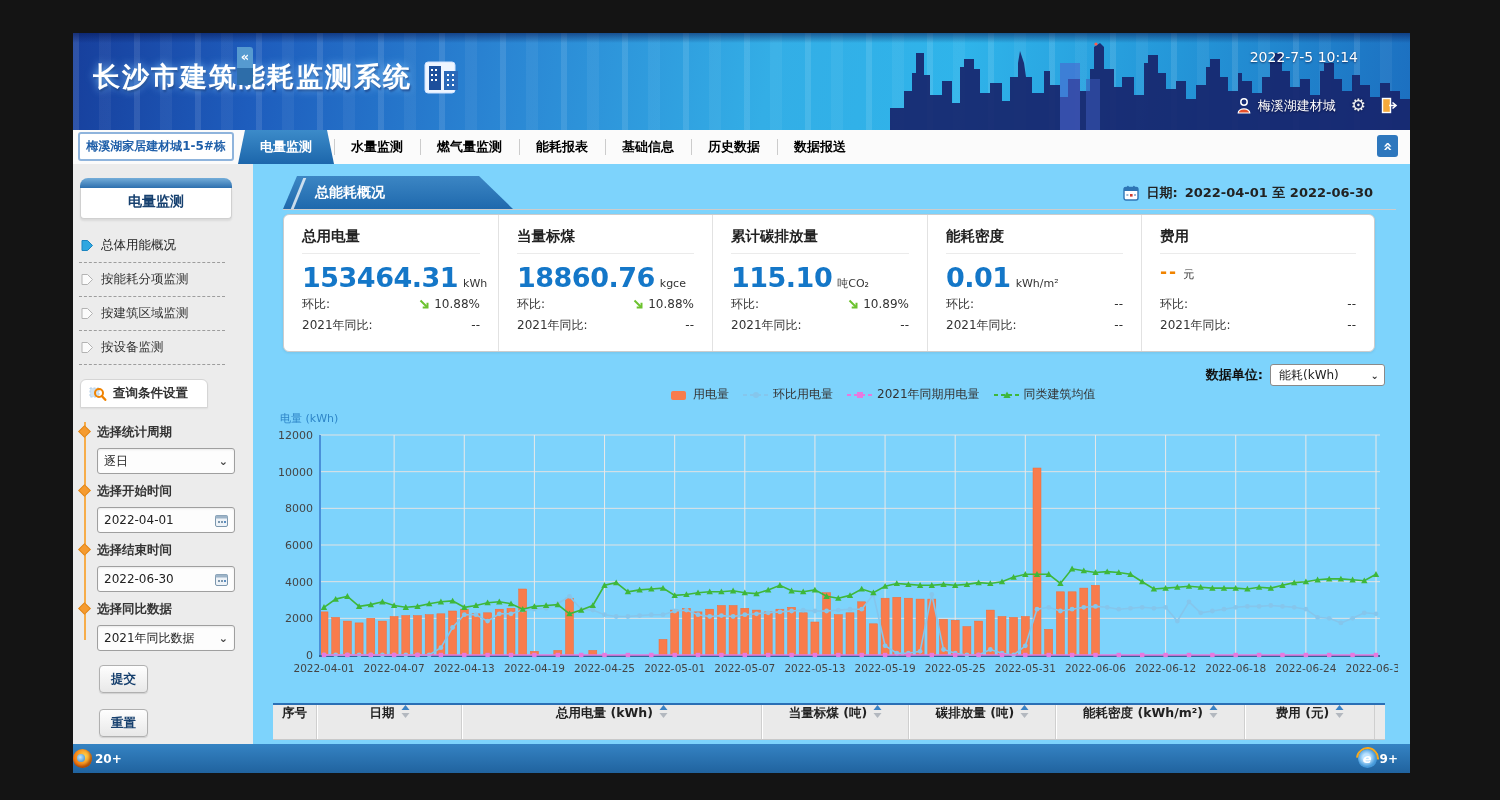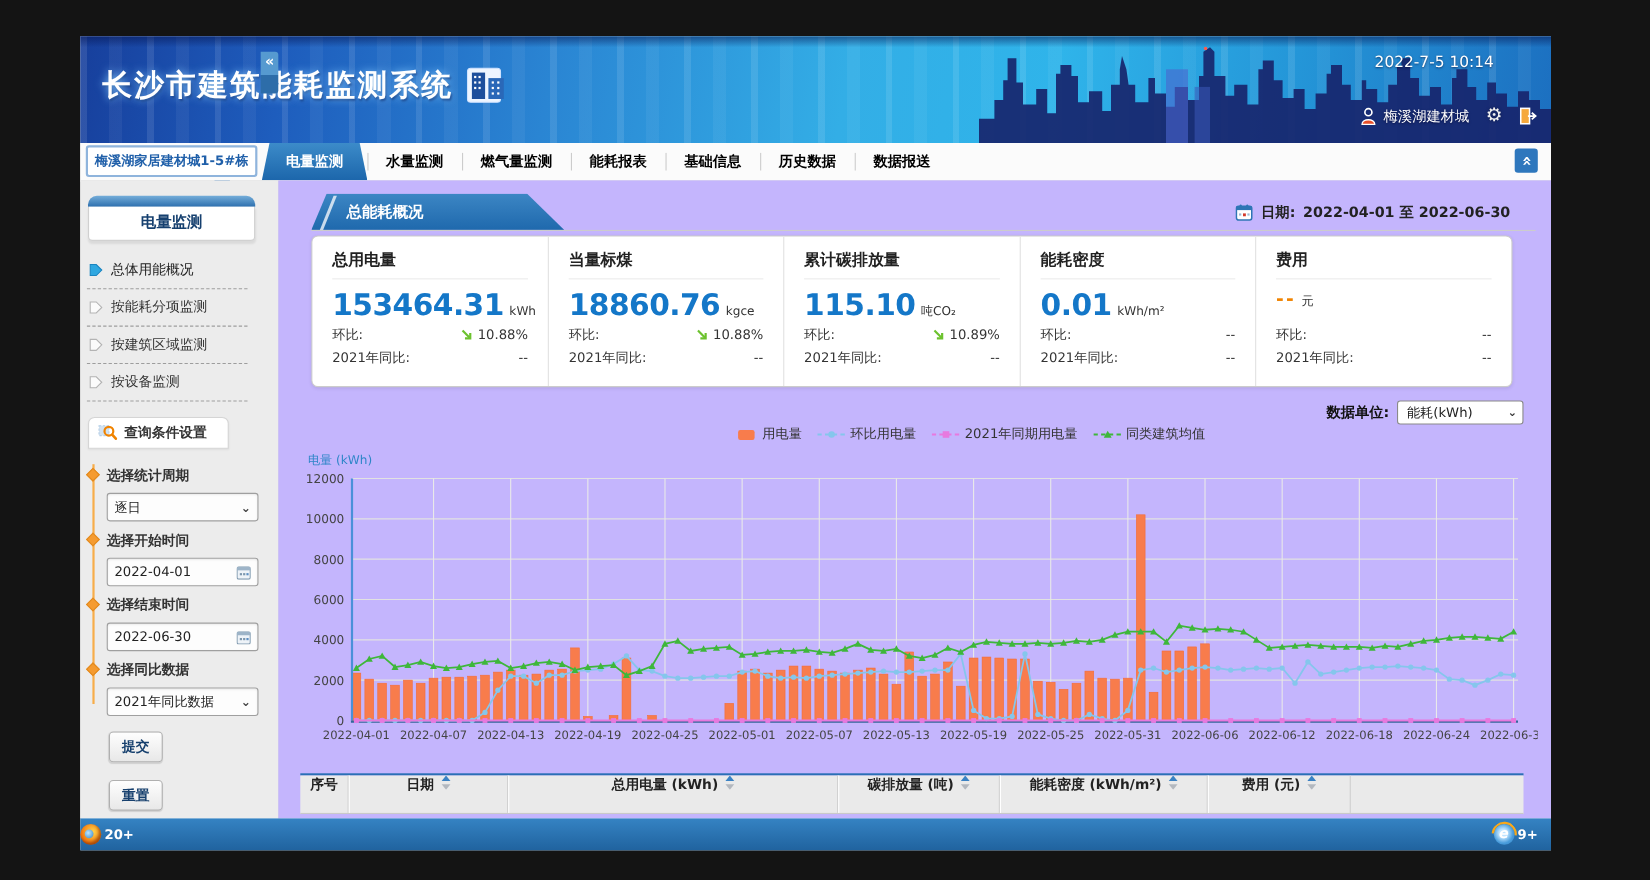--- a/index.html
+++ b/index.html
@@ -38,36 +38,36 @@
   
   .sidebar{position:absolute;left:0;top:131px;width:180px;height:580px;background:#ececec;border-right:1px solid #dcdcdc;}
   .side-panel{margin:14px 0 0 7px;width:152px;}
   .panel-cap{height:10px;border-radius:8px 8px 0 0;background:linear-gradient(#74add9,#2d6fae);}
   .panel-title{background:#fff;border:1px solid #d0d0d0;border-top:none;border-radius:0 0 4px 4px;
     text-align:center;font-size:14px;font-weight:bold;color:#16406f;padding:5px 0 7px;box-shadow:0 2px 2px rgba(0,0,0,.08);}
   .menu{margin:10px 0 0 6px;width:146px;}
   .menu-item{display:flex;align-items:center;gap:7px;font-size:12.5px;color:#333;padding:8px 2px;border-bottom:1px dashed #9d9d9d;cursor:pointer;}
   .menu-item.active{color:#222;}
   .q-head{margin:14px 0 0 7px;width:110px;background:#fff;border:1px solid #d5d5d5;border-radius:6px 6px 0 0;
-    display:flex;align-items:flex-start;gap:6px;padding:5px 8px;font-size:12.5px;font-weight:bold;color:#333;box-shadow:0 1px 2px rgba(0,0,0,.06);}
+    display:flex;align-items:flex-end;gap:6px;padding:5px 8px;font-size:12.5px;font-weight:bold;color:#333;box-shadow:0 1px 2px rgba(0,0,0,.06);}
   .q-form{position:relative;padding:10px 0 0 24px;}
   .q-form::before{content:"";position:absolute;left:11px;top:14px;height:218px;width:2px;background:#f7ad4a;}
   .q-label{position:relative;font-size:12.5px;font-weight:bold;color:#333;margin:6px 0 7px;}
   .q-label::before{content:"";position:absolute;left:-17px;top:3px;width:7px;height:7px;background:#f59b30;border:1px solid #e28a1e;transform:rotate(45deg);}
   .q-ctl{width:124px;height:24px;background:#fdfdfd;border:1px solid #9f9f9f;border-radius:3px;display:flex;align-items:center;
     font-size:12px;color:#222;padding:0 6px;justify-content:space-between;margin-bottom:9px;box-shadow:inset 0 1px 2px rgba(0,0,0,.08);cursor:pointer;}
   .q-ctl .car{font-size:11px;color:#444;font-weight:bold;}
   .q-btns{display:flex;gap:16px;margin:14px 0 0 26px;flex-direction:column;}
   .q-btn{width:47px;height:26px;background:linear-gradient(#fefefe,#e8e8e8);border:1px solid #b0b0b0;border-radius:4px;
     font-size:12.5px;font-weight:bold;color:#17406e;display:flex;align-items:center;justify-content:center;cursor:pointer;box-shadow:0 1px 1px rgba(0,0,0,.12);}
   .side-collapse{position:absolute;left:164px;top:14px;width:16px;height:38px;border-radius:0 3px 3px 0;cursor:pointer;
     background:linear-gradient(180deg,#569ad0 0 55%,#2d6da9 55%);color:#fff;font-size:13px;font-weight:bold;text-align:center;line-height:20px;}
 
   
-  .main{position:absolute;left:180px;top:131px;width:1157px;height:580px;background:#c4b5fd;overflow:hidden;}
+  .main{position:absolute;left:180px;top:131px;width:1157px;height:580px;background:#7dd3fc;overflow:hidden;}
   .panel-tab{position:absolute;left:30px;top:12px;width:230px;height:33px;background:linear-gradient(#3c86c4,#1f69ad);
     clip-path:polygon(14px 0,calc(100% - 34px) 0,100% 100%,0 100%);color:#fff;font-size:14px;font-weight:bold;
     display:flex;align-items:center;padding-left:32px;box-sizing:border-box;}
   .panel-tab::before{content:"";position:absolute;left:14px;top:2px;width:3px;height:31px;background:rgba(255,255,255,.75);transform:skewX(-22deg);}
   .main-rule{position:absolute;left:30px;top:45px;right:14px;height:1px;background:#ccc;}
   .date-row{position:absolute;right:37px;top:20px;display:flex;align-items:center;gap:7px;font-size:13px;color:#222;}
   .date-row .dl{font-weight:bold;}
   .date-row .dv{font-weight:bold;}
 
   .stats{position:absolute;left:30px;top:50px;width:1090px;height:136px;border:1px solid #ccc;border-radius:6px;
@@ -755,20 +755,27 @@
               </svg>
             </div>
             <div class="th" style="width: 300px;">
               <span>总用电量 (kWh)</span>
               <svg width="9" height="13" viewBox="0 0 9 13">
   <path d="M4.5 0 L8.5 5 H0.5 z" fill="#3b82c4"></path>
                 <path d="M0.5 8 H8.5 L4.5 13 z" fill="#b3b8bf"></path>
               </svg>
             </div>
             <div class="th" style="width: 147px;">
+              <span>当量标煤 (吨)</span>
+              <svg width="9" height="13" viewBox="0 0 9 13">
+  <path d="M4.5 0 L8.5 5 H0.5 z" fill="#3b82c4"></path>
+                <path d="M0.5 8 H8.5 L4.5 13 z" fill="#b3b8bf"></path>
+              </svg>
+            </div>
+            <div class="th" style="width: 147px;">
               <span>碳排放量 (吨)</span>
               <svg width="9" height="13" viewBox="0 0 9 13">
   <path d="M4.5 0 L8.5 5 H0.5 z" fill="#3b82c4"></path>
                 <path d="M0.5 8 H8.5 L4.5 13 z" fill="#b3b8bf"></path>
               </svg>
             </div>
             <div class="th" style="width: 189px;">
               <span>能耗密度 (kWh/m²)</span>
               <svg width="9" height="13" viewBox="0 0 9 13">
   <path d="M4.5 0 L8.5 5 H0.5 z" fill="#3b82c4"></path>

